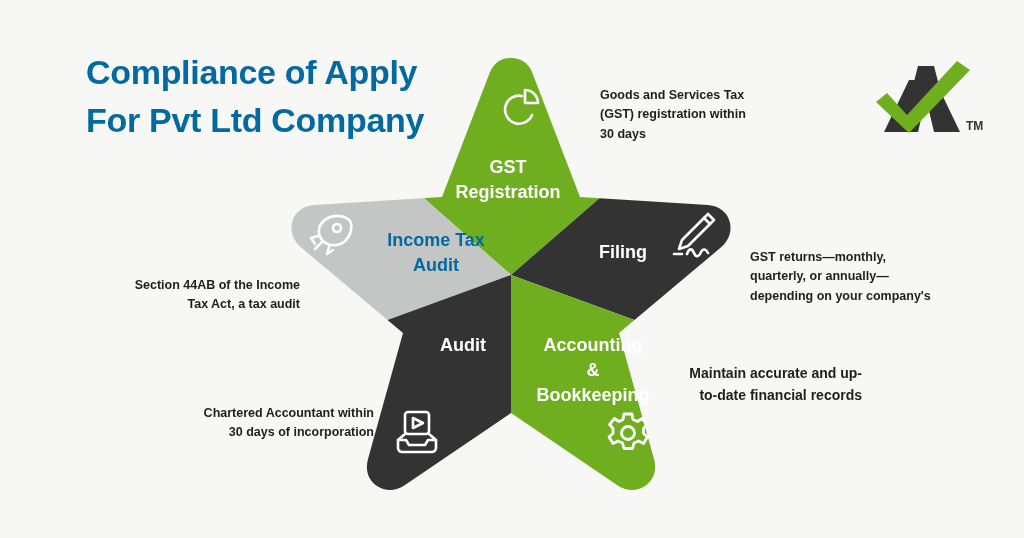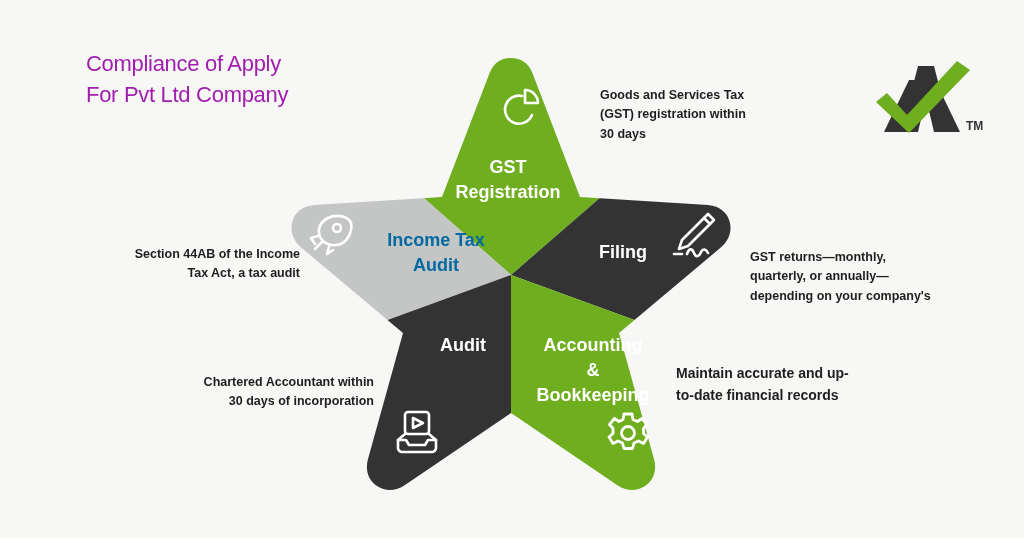--- a/index.html
+++ b/index.html
@@ -20,24 +20,24 @@
     width: 1024px;
     height: 538px;
   }
 
   
   .title {
     position: absolute;
     left: 86px;
     top: 48px;
     width: 380px;
-    font-size: 22px;
-    font-weight: normal;
+    font-size: 34px;
+    font-weight: bold;
     line-height: 1.42;
-    color: #a21caf;
+    color: #0369a1;
     letter-spacing: -0.3px;
   }
   .title-line { display: block; }
 
   
   .logo {
     position: absolute;
     left: 860px;
     top: 52px;
     width: 130px;
@@ -75,28 +75,28 @@
   .lbl-accounting       { left: 520px; top: 333px; width: 146px; }
 
   
   .note {
     position: absolute;
     font-size: 12.5px;
     font-weight: bold;
     line-height: 1.55;
     color: #1e1e1e;
   }
-  .note-left  { text-align: right; }
+  .note-left  { text-align: right; margin-top: 31px; }
   .note-right { text-align: left; }
 
   .note-gst-registration { left: 600px; top: 86px;  width: 152px; font-weight: 600; }
   .note-income-tax       { left: 132px; top: 245px; width: 168px; }
   .note-gst-return       { left: 750px; top: 248px; width: 190px; font-weight: 600; }
   .note-statutory        { left: 200px; top: 373px; width: 174px; }
-  .note-accounting       { left: 676px; top: 363px; width: 186px; font-size: 14px; }
+  .note-accounting       { left: 676px; top: 363px; width: 186px; font-size: 14px; text-align: right; }
 
   
   .seg-icon { position: absolute; pointer-events: none; }
   .icon-pie       { left: 498px; top: 82px; }
   .icon-rocket    { left: 306px; top: 212px; }
   .icon-pen       { left: 668px; top: 208px; }
   .icon-inbox     { left: 392px; top: 408px; }
   .icon-gear      { left: 605px; top: 410px; }
 </style>
 </head>

